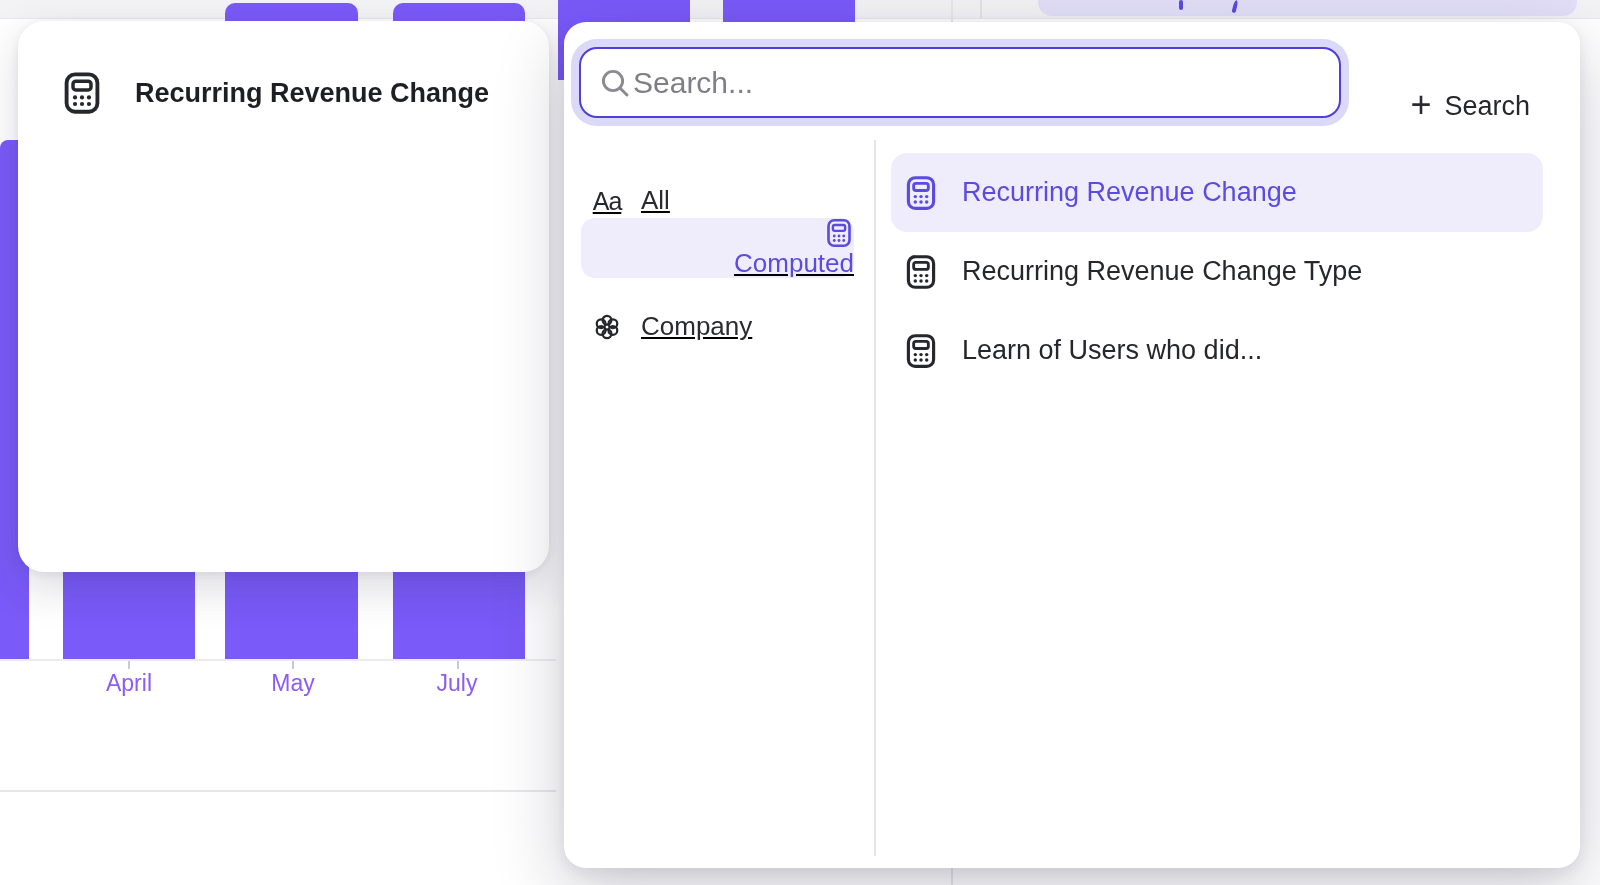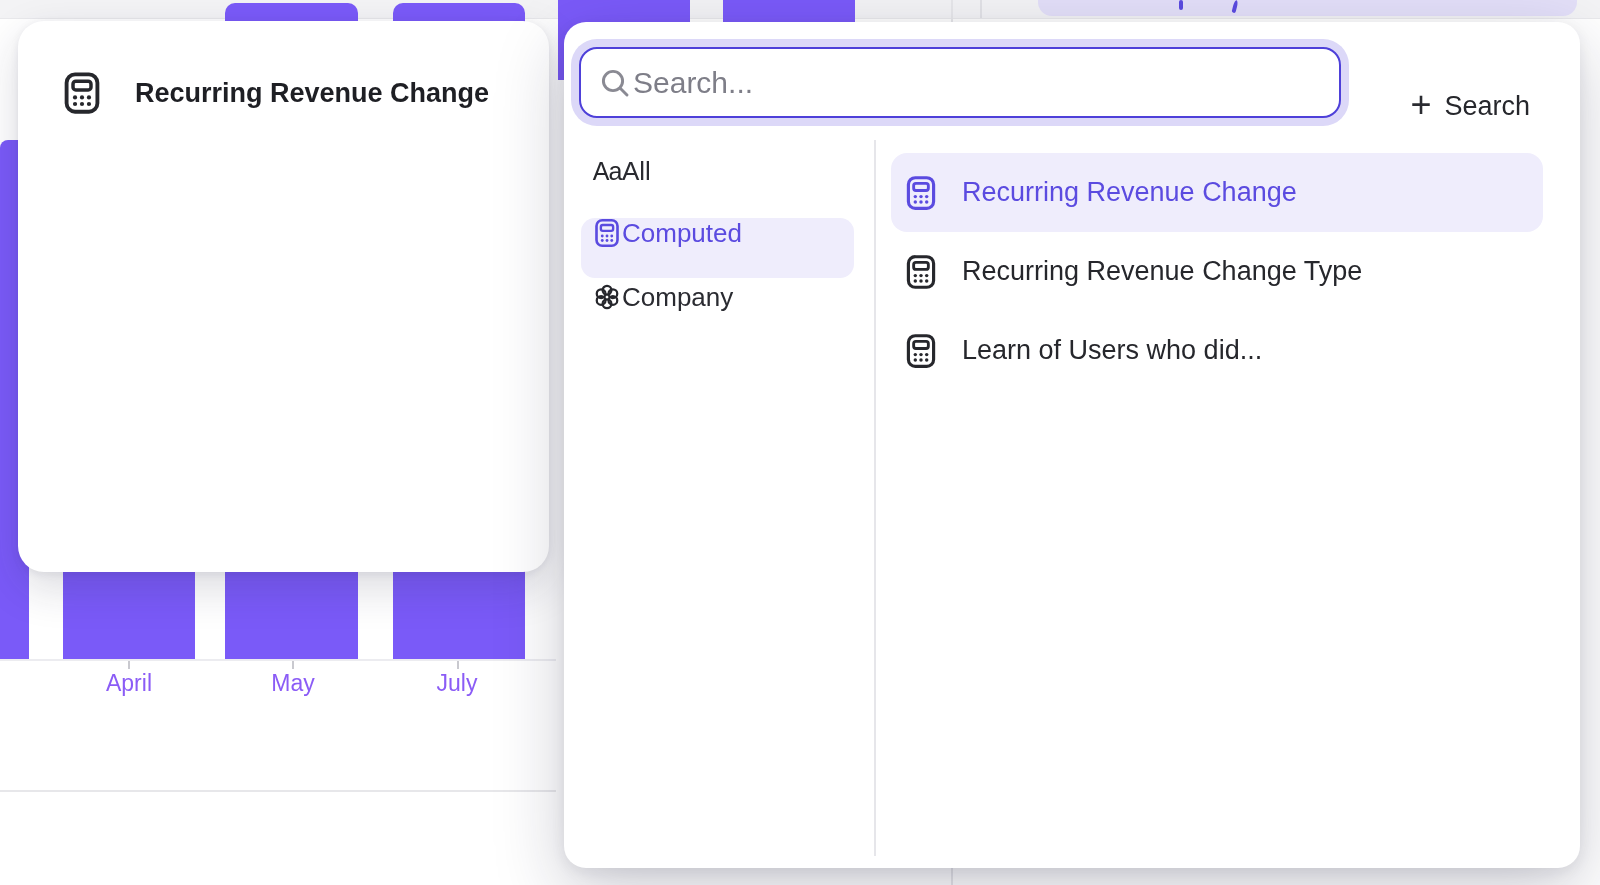--- a/index.html
+++ b/index.html
@@ -48,26 +48,26 @@
   .search-wrap .sicon{width:32px;height:32px;color:#8a8a93;flex:0 0 auto;}
   .search-input{flex:1;border:none;outline:none;font-size:30px;color:#55555e;background:transparent;}
   .search-input::placeholder{color:#7e7e88;}
   .create-btn{position:absolute;right:50px;top:60px;height:48px;display:flex;align-items:center;gap:13px;
     background:none;border:none;cursor:pointer;padding:0;}
   .create-plus{font-size:36px;font-weight:300;color:#2a2b31;line-height:1;margin-top:-3px;}
   .create-label{font-size:27px;font-weight:500;color:#26272c;}
 
   .col-divider{position:absolute;left:310px;top:118px;width:1.5px;height:716px;background:#e6e6ea;}
 
-  .cat-row{position:absolute;left:17px;width:273px;height:60px;border-radius:14px;display:flex;align-items:flex-start;
-    padding-left:11px;cursor:pointer;}
-  .cat-row.selected{background:var(--highlight-lavender,#EFEDFC);}
+  .cat-row{position:absolute;left:17px;width:273px;height:60px;border-radius:14px;display:flex;align-items:flex-end;
+    padding-left:11px;cursor:pointer;text-decoration:underline;}
+  .cat-row.selected{background:var(--highlight-lavender,#EFEDFC);flex-direction:column;}
   .cat-row .icon{width:30px;height:30px;color:#26272c;flex:0 0 auto;display:flex;align-items:center;justify-content:center;}
   .cat-row.selected .icon{color:var(--accent-purple,#5B4BE0);}
-  .cat-label{font-size:26px;color:#2a2b31;}
+  .cat-label{margin-left:19px;font-size:26px;color:#2a2b31;}
   .cat-row.selected .cat-label{color:var(--accent-purple,#5B4BE0);}
   .aa-glyph{font-size:25px;font-weight:500;color:#26272c;letter-spacing:-1px;}
 
   .result-row{position:absolute;left:327px;width:652px;height:79px;border-radius:16px;display:flex;align-items:center;
     padding-left:12px;cursor:pointer;}
   .result-row.selected{background:var(--highlight-lavender,#EFEDFC);}
   .result-row .icon{width:36px;height:36px;color:#26272c;flex:0 0 auto;}
   .result-row.selected .icon{color:var(--accent-purple,#5B4BE0);}
   .result-label{margin-left:23px;font-size:27px;color:#26272c;white-space:nowrap;}
   .result-row.selected .result-label{color:var(--accent-purple,#5B4BE0);}

